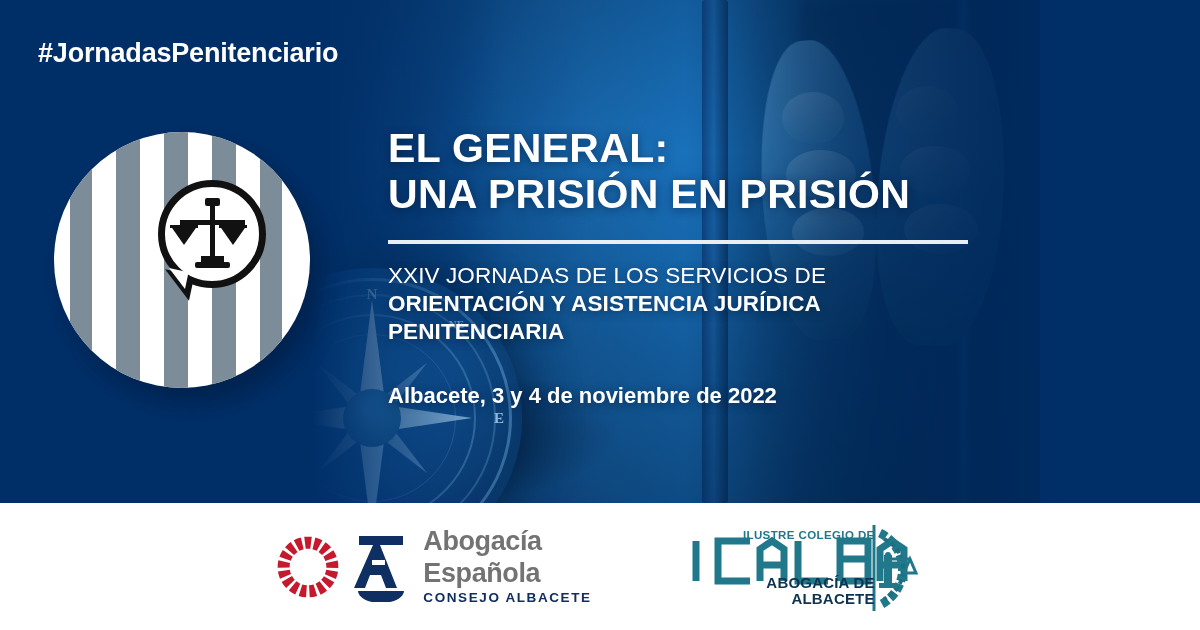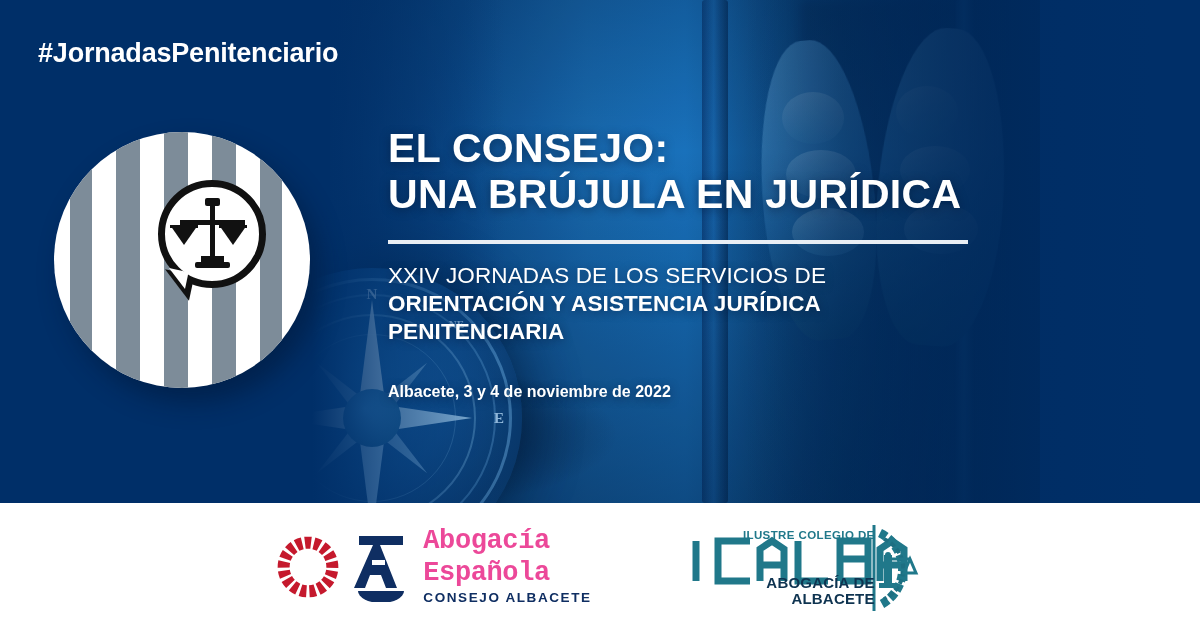--- a/index.html
+++ b/index.html
@@ -141,34 +141,34 @@
     text-shadow:0 2px 10px rgba(0,20,48,.5);
   }
   .rule{width:580px;height:4px;background:#e9eef4;margin:22px 0 18px 0;}
   .subtitle{
     color:#ffffff;font-size:22.5px;font-weight:700;line-height:1.24;margin:0;
     letter-spacing:.1px;
     text-shadow:0 2px 8px rgba(0,20,48,.5);
   }
   .subtitle .l1{font-weight:400;}
   .date{
-    color:#ffffff;font-size:16px;font-weight:700;margin-top:38px;
+    color:#ffffff;font-size:22px;font-weight:700;margin-top:38px;
     text-shadow:0 2px 8px rgba(0,20,48,.5);
   }
 
   
   .footer{
     position:absolute;left:0;top:503px;width:1200px;height:127px;background:#ffffff;
     display:flex;align-items:center;justify-content:center;gap:96px;
   }
   .logo-cgae{display:flex;align-items:center;gap:14px;}
   .sdg{width:62px;height:62px;}
   .emblem7a{width:56px;height:70px;}
   .cgae-text{line-height:1;}
-  .cgae-1,.cgae-2{color:#ec4899;font-size:27px;font-weight:700;letter-spacing:-.4px;display:block;font-family:Liberation Mono, monospace;}
+  .cgae-1,.cgae-2{color:#737373;font-size:27px;font-weight:700;letter-spacing:-.4px;display:block;}
   .cgae-2{margin-top:5px;}
   .cgae-3{color:#0f2e62;font-size:13.5px;font-weight:700;letter-spacing:1.6px;display:block;margin-top:4px;}
 
   .logo-icalba{position:relative;display:flex;align-items:flex-end;}
   .icalba-sub{position:absolute;right:48px;bottom:8px;text-align:right;line-height:1.05;}
   .ic-1{display:block;color:#20788a;font-size:11.5px;font-weight:700;letter-spacing:.4px;}
   .ic-2{display:block;color:#0e3350;font-size:15px;font-weight:700;letter-spacing:.2px;margin-top:34px;}
 </style>
 </head>
 <body>
@@ -241,22 +241,22 @@
           <span class="pan-line r"></span>
         <span class="pan l"></span>
           <span class="pan r"></span>
         <span class="sc-foot"></span>
         <span class="sc-base"></span>
       </div>
     </div>
 
     <div class="textblock">
       <h1 class="title">
-        <span>EL CONSEJO:</span><br>
-        <span>UNA BRÚJULA EN JURÍDICA</span>
+        <span>EL GENERAL:</span><br>
+        <span>UNA PRISIÓN EN PRISIÓN</span>
       </h1>
       <div class="rule"></div>
       <h2 class="subtitle">
         <span class="l1">XXIV JORNADAS DE LOS SERVICIOS DE</span><br>
         <span>ORIENTACIÓN Y ASISTENCIA JURÍDICA PENITENCIARIA</span>
       </h2>
       <div class="date">Albacete, 3 y 4 de noviembre de 2022</div>
     </div>
   </div>
 

